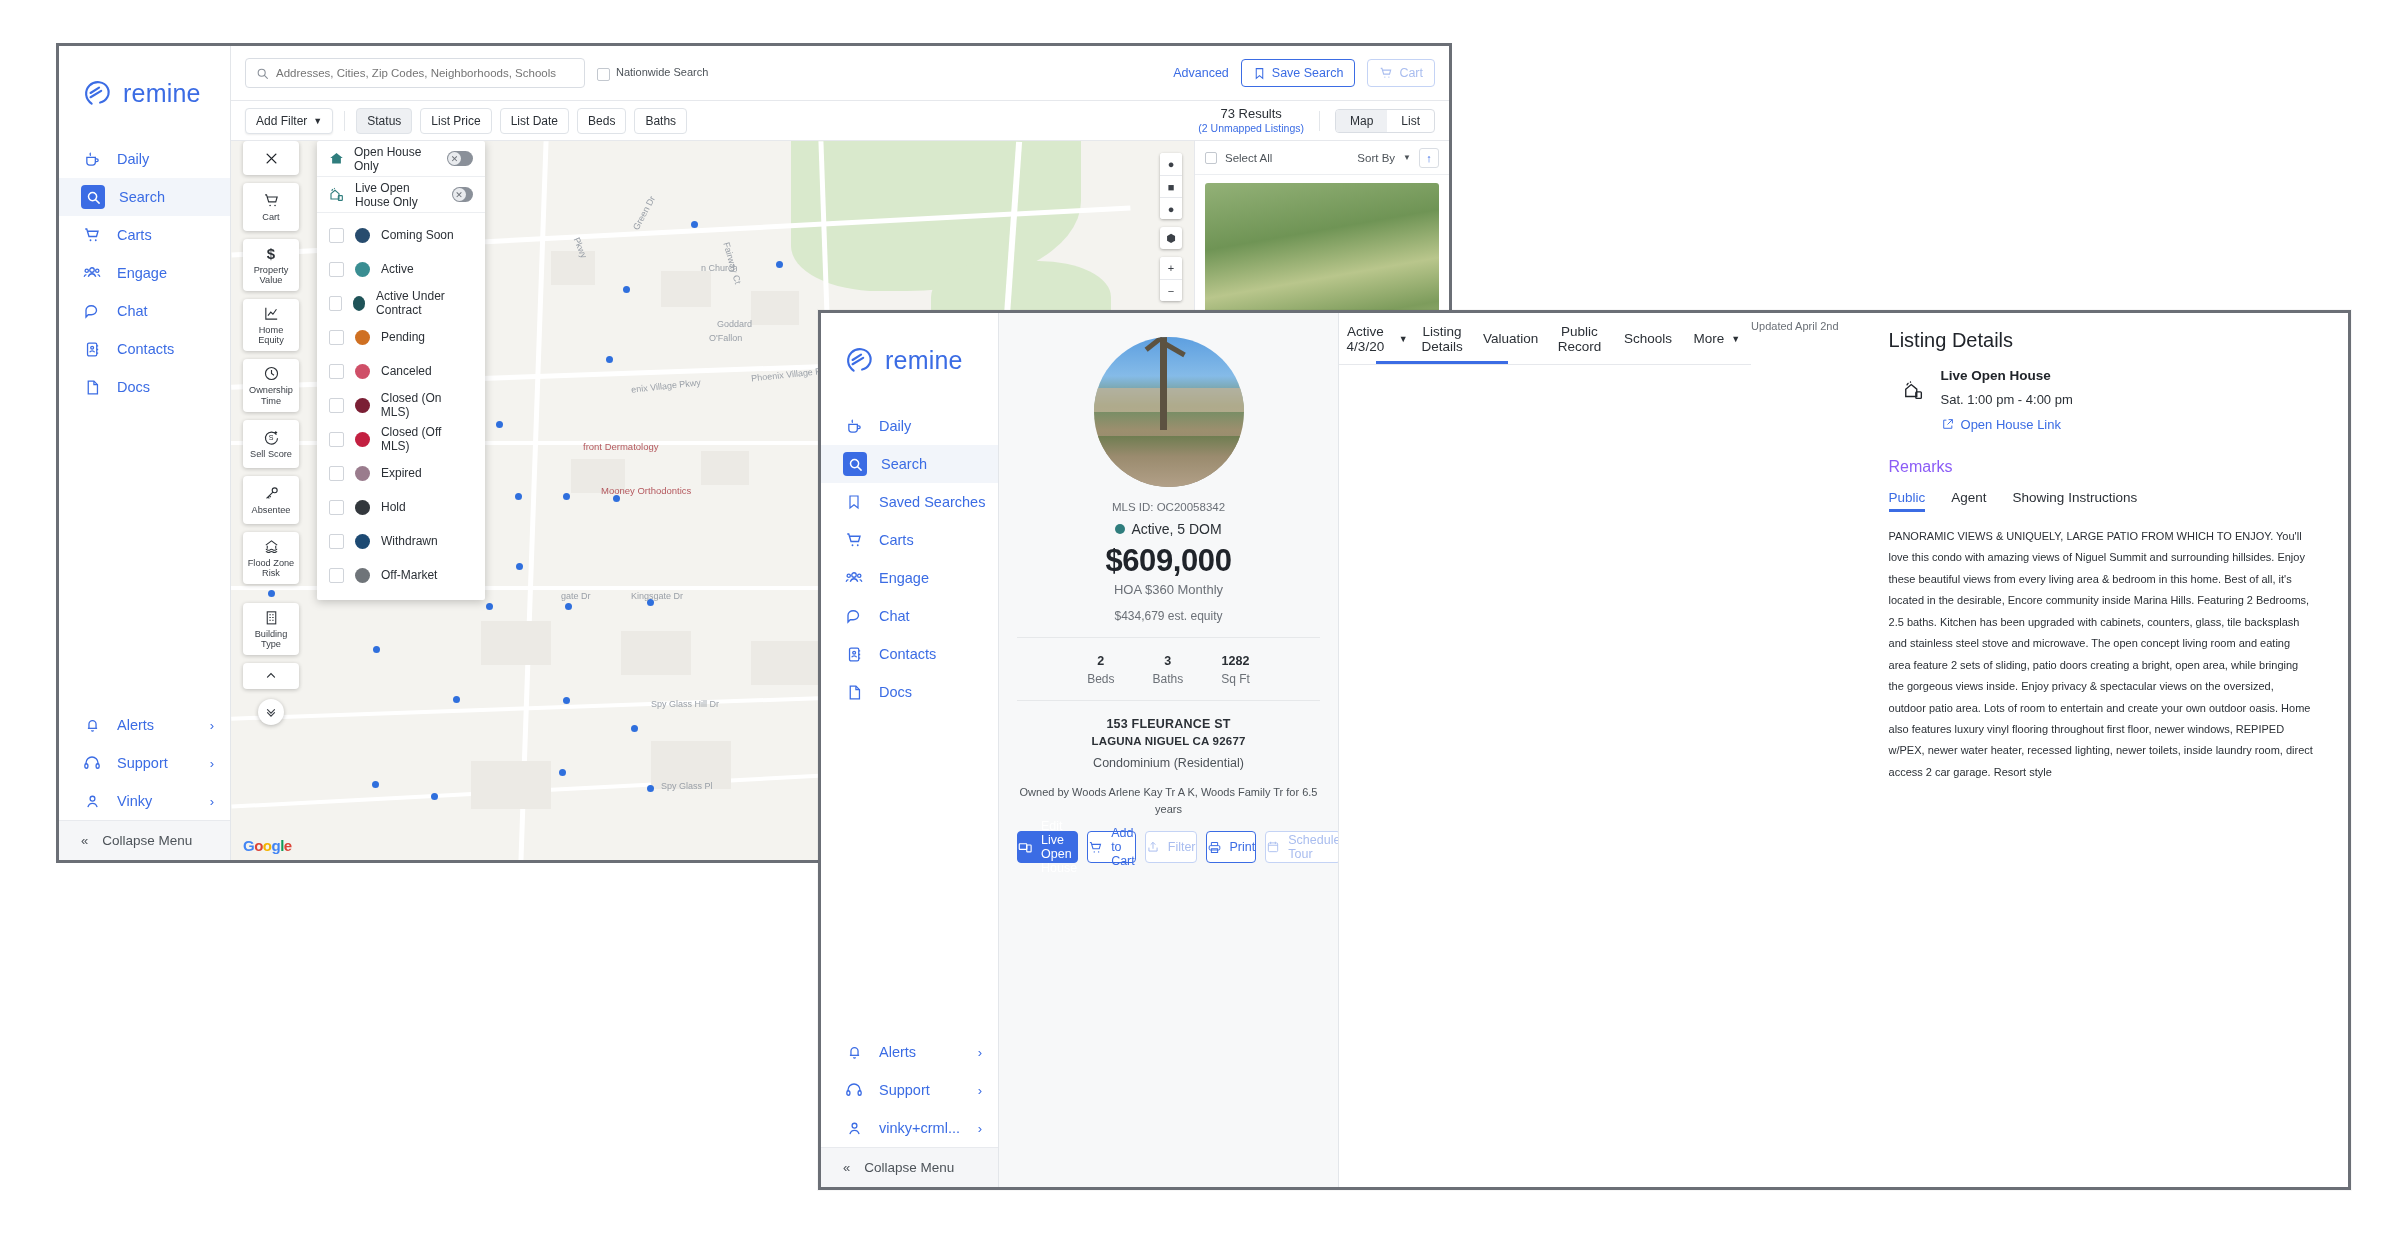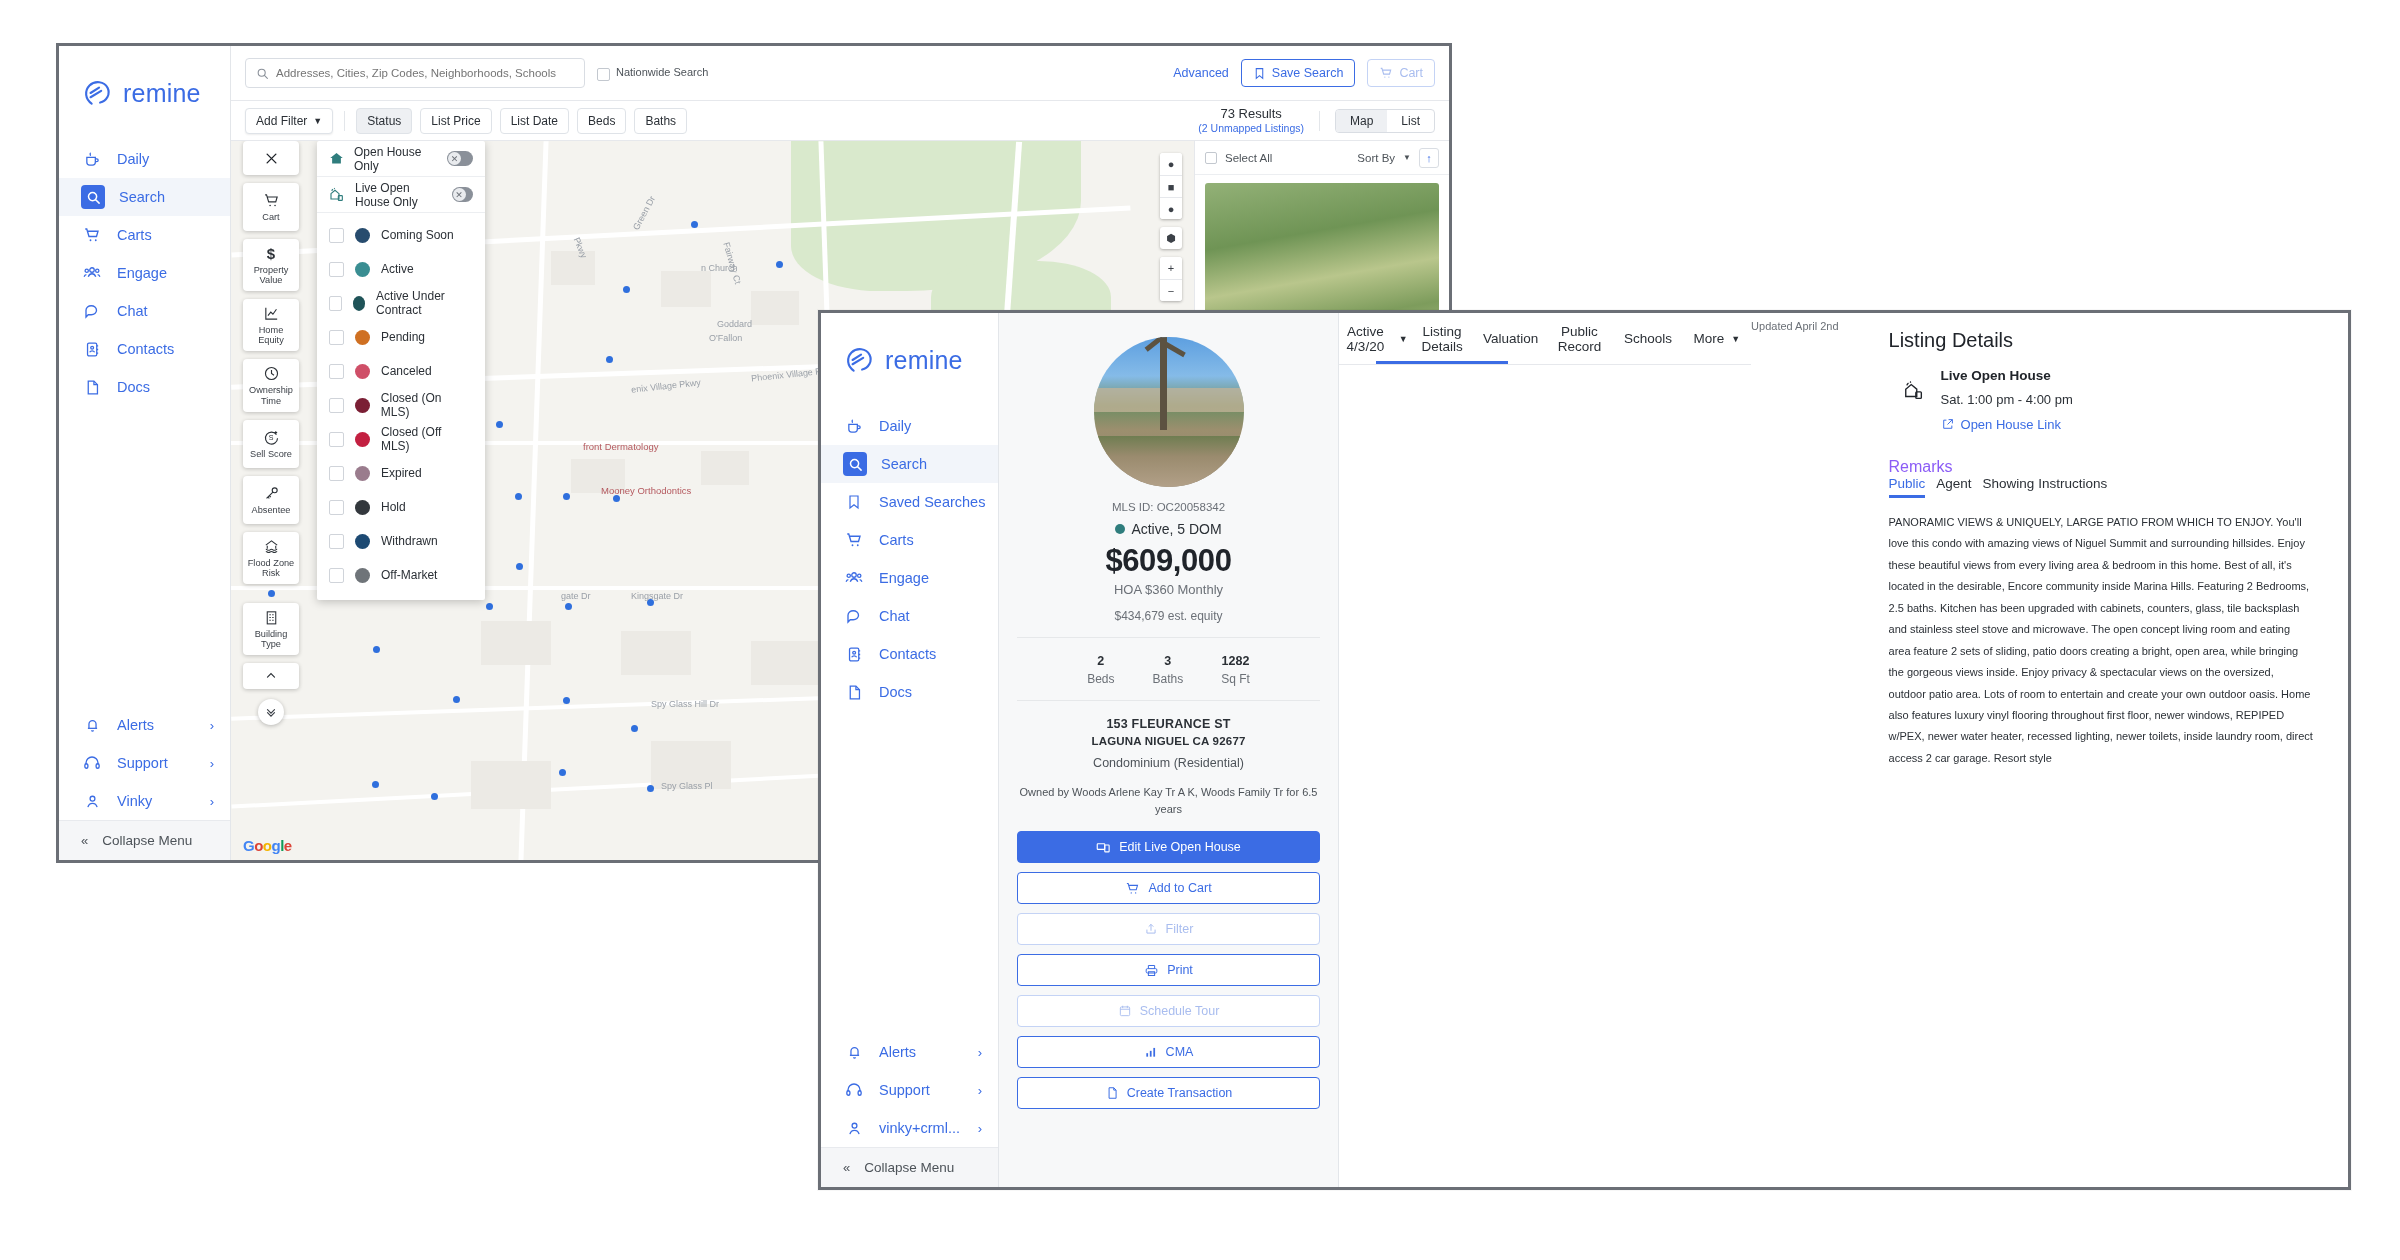--- a/index.html
+++ b/index.html
@@ -178,21 +178,21 @@
   .hoa { text-align:center; font-size: 13px; color:#6b7077; margin-top: 3px; }
   .equity { text-align:center; font-size: 12px; color:#6b7077; margin-top: 12px; padding-bottom: 14px; border-bottom:1px solid #e6e8ea; }
   .stats { display:flex; justify-content:center; gap: 38px; padding: 16px 0 14px 0; border-bottom:1px solid #e6e8ea;}
   .stat { text-align:center; }
   .stat .v { font-size: 12.5px; font-weight:bold; color:#2b3036; }
   .stat .k { font-size: 12px; color:#6b7077; margin-top:4px;}
   .addr1 { text-align:center; font-size: 12.5px; font-weight:bold; color:#2b3036; margin-top: 16px; letter-spacing:.2px;}
   .addr2 { text-align:center; font-size: 11.5px; font-weight:bold; color:#2b3036; margin-top: 4px; letter-spacing:.2px;}
   .ptype { text-align:center; font-size: 12.5px; color:#4d5359; margin-top: 9px; }
   .owned { font-size: 11px; color:#4d5359; text-align:center; margin-top: 14px; line-height:1.5;}
-  .actions { margin-top: 14px; display:flex; flex-direction:column; gap: 9px; }
+  .actions { margin-top: 14px; display:flex; flex-direction:row; gap: 9px; }
   .abtn { height: 32px; border-radius:4px; display:flex; align-items:center; justify-content:center; gap: 8px;
     font-size: 12.5px; border:1px solid #3b6ce4; color:#3b6ce4; background:#fff; cursor:pointer;}
   .abtn.primary { background:#3b6ce4; color:#fff; border-color:#3b6ce4; }
   .abtn.disabled { border-color:#c4d3f5; color:#a9bdef; }
 
   .w2-right { flex:1; min-width:0; display:flex; flex-direction:row; }
   .w2-tabs { height: 52px; display:flex; align-items:center; border-bottom:1px solid #e6e8ec; }
   .w2-tab { flex:1; text-align:center; font-size: 13.5px; color:#2b3036; height:100%; display:flex; align-items:center; justify-content:center; gap:7px; cursor:pointer; position:relative;}
   .w2-tab.on:after { content:''; position:absolute; left: 50%; transform:translateX(-50%); bottom:0; width: 132px; height:3px; background:#3b6ce4; }
   .hero { height: 208px; position:relative; overflow:hidden;
@@ -208,21 +208,21 @@
   .updated { text-align:right; font-size: 11px; color:#6b7077; padding: 7px 16px 0 0; }
   .w2-content { flex:1; padding: 16px 34px 0 34px; overflow:hidden; }
   .h-listing { font-size: 20px; color:#20242a; }
   .h-open { font-size: 16px; color:#20242a; margin-top: 26px; }
   .oh-row { display:flex; gap: 16px; margin-top: 16px; padding-left: 14px; }
   .oh-ico { color:#20242a; padding-top: 12px; }
   .oh-title { font-size: 13.5px; font-weight:bold; color:#20242a; }
   .oh-time { font-size: 13px; color:#2b3036; margin-top: 9px; }
   .oh-link { font-size: 13px; color:#3b6ce4; margin-top: 10px; display:flex; align-items:center; gap:7px; cursor:pointer;}
   .h-remarks { font-size: 16px; color:#8b5cf6; margin-top: 26px; }
-  .rtabs { display:flex; gap: 11px; }
+  .rtabs { display:flex; gap: 26px; margin-top: 14px; }
   .rtab { font-size: 13.5px; color:#2b3036; padding-bottom: 7px; cursor:pointer; position:relative; }
   .rtab.on { color:#3b6ce4; }
   .rtab.on:after { content:''; position:absolute; left:0; right:0; bottom:0; height:3px; background:#3b6ce4; }
   .remarks-body { font-size: 11px; color:#2b3036; line-height: 1.95; margin-top: 14px; text-align: left; }
   svg { display:block; }
 </style>
 </head>
 <body>
 
 <div class="stage">

